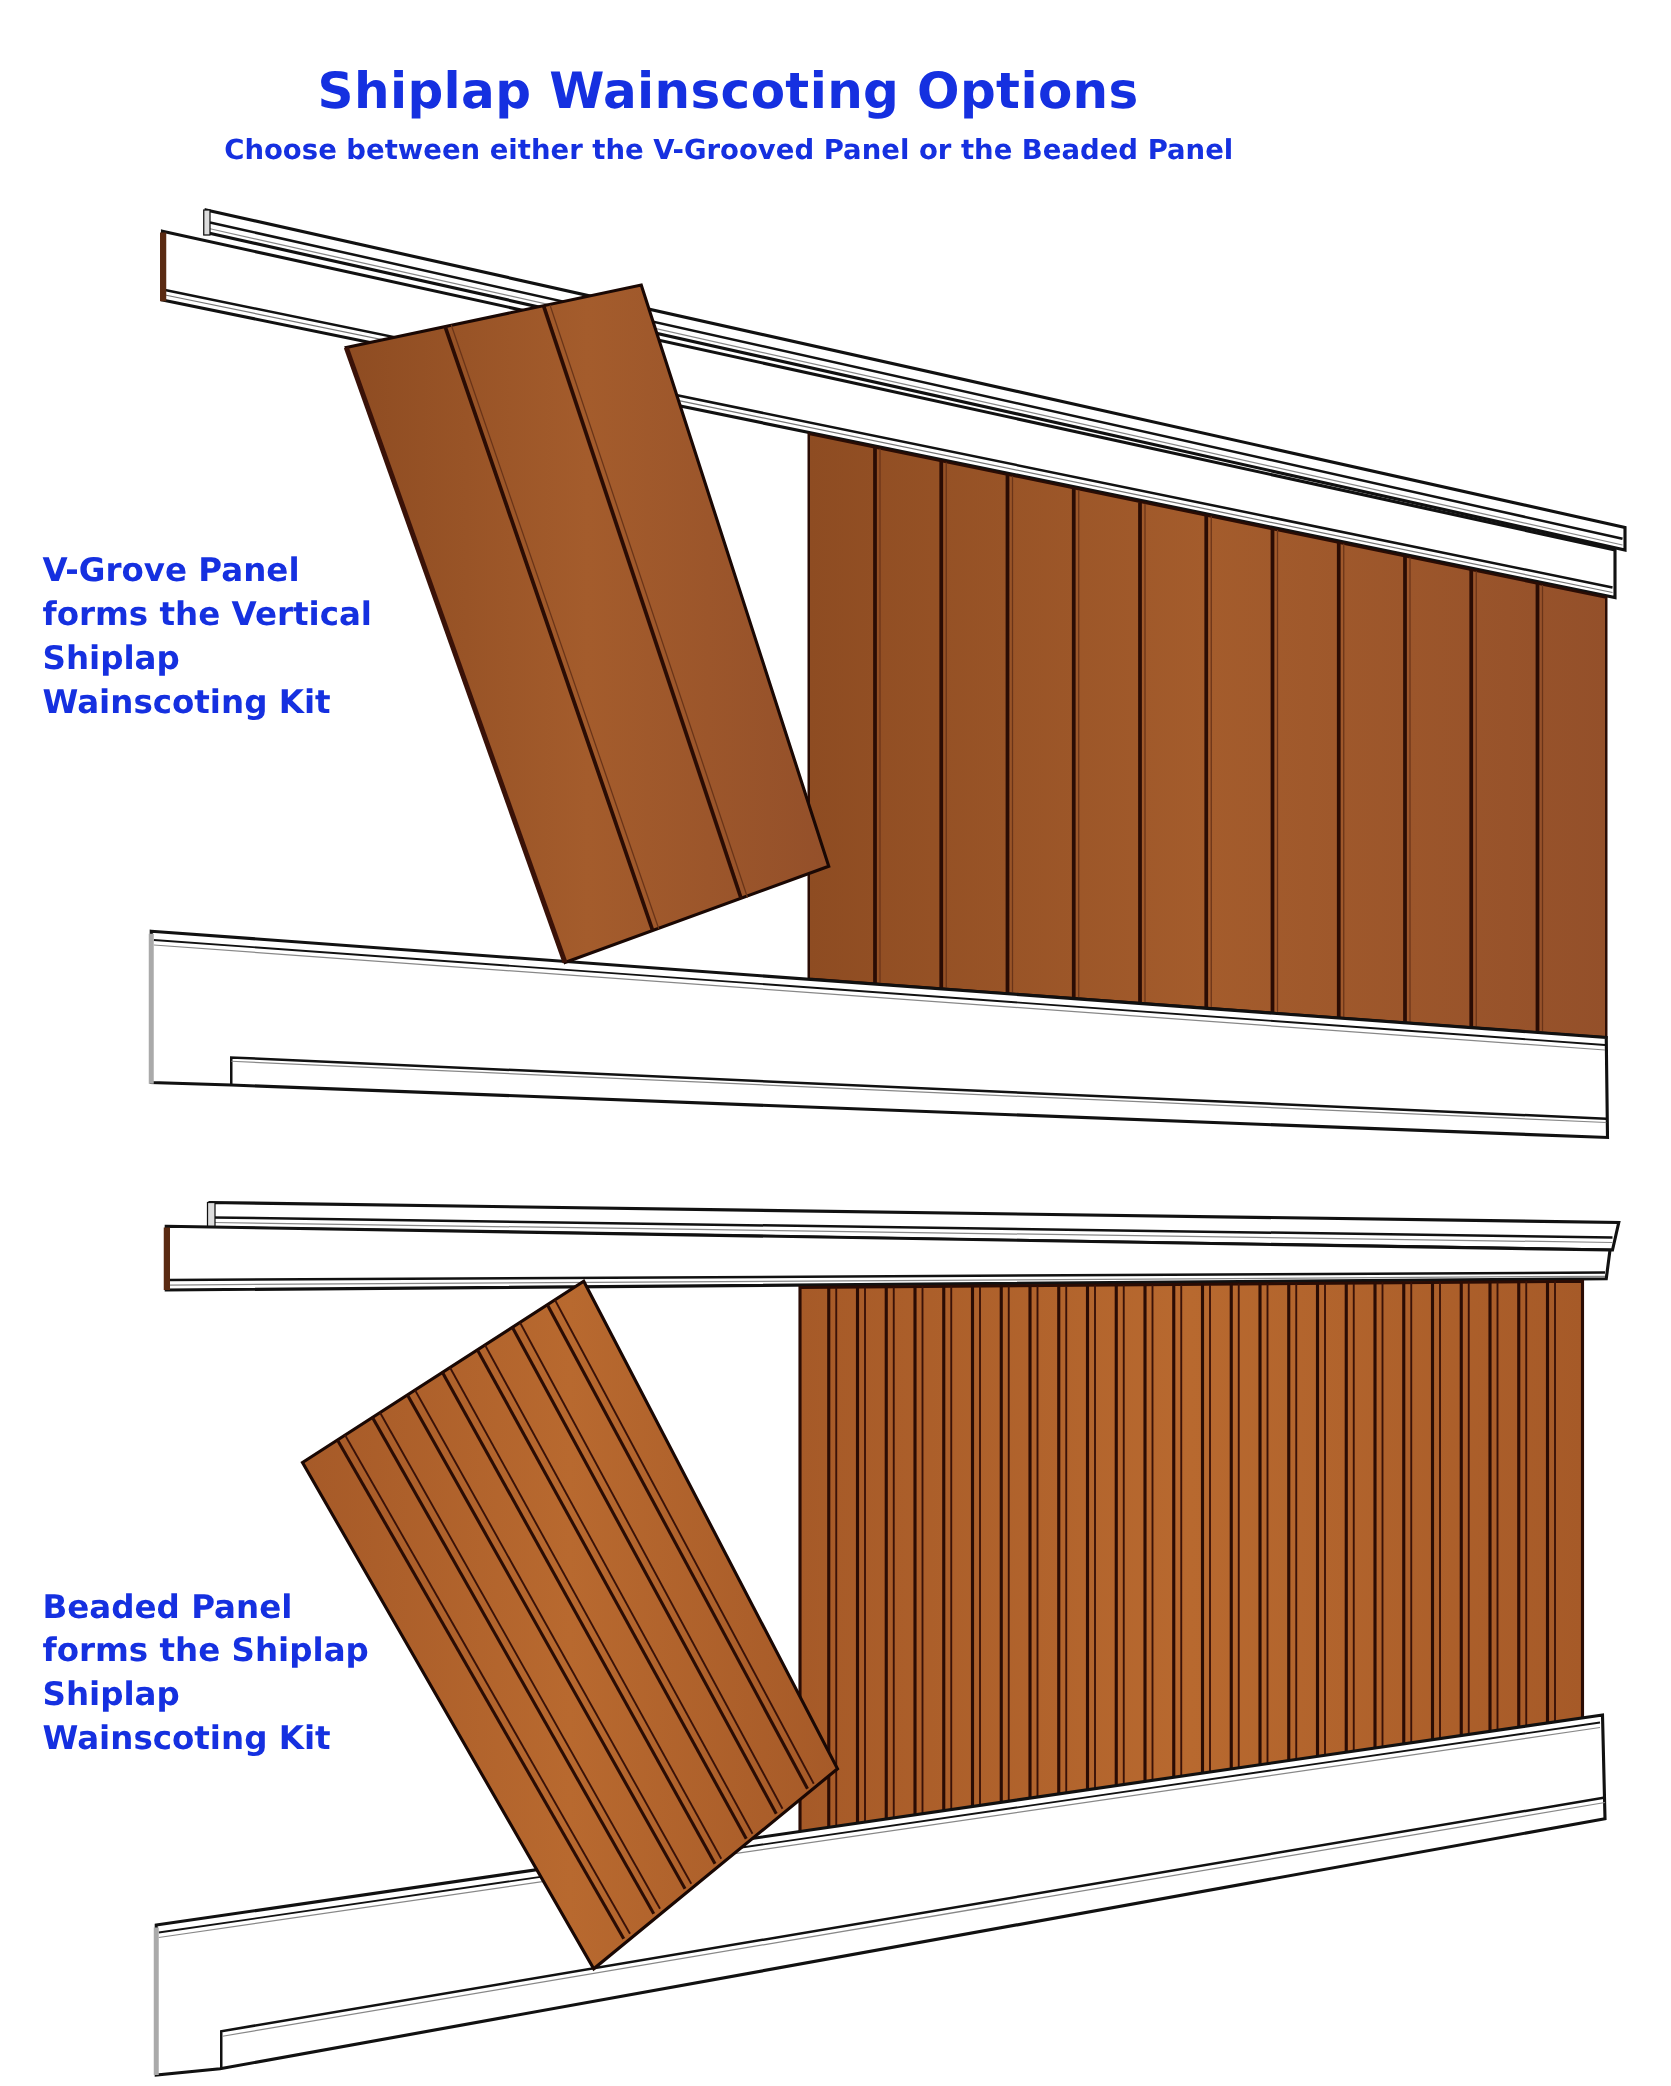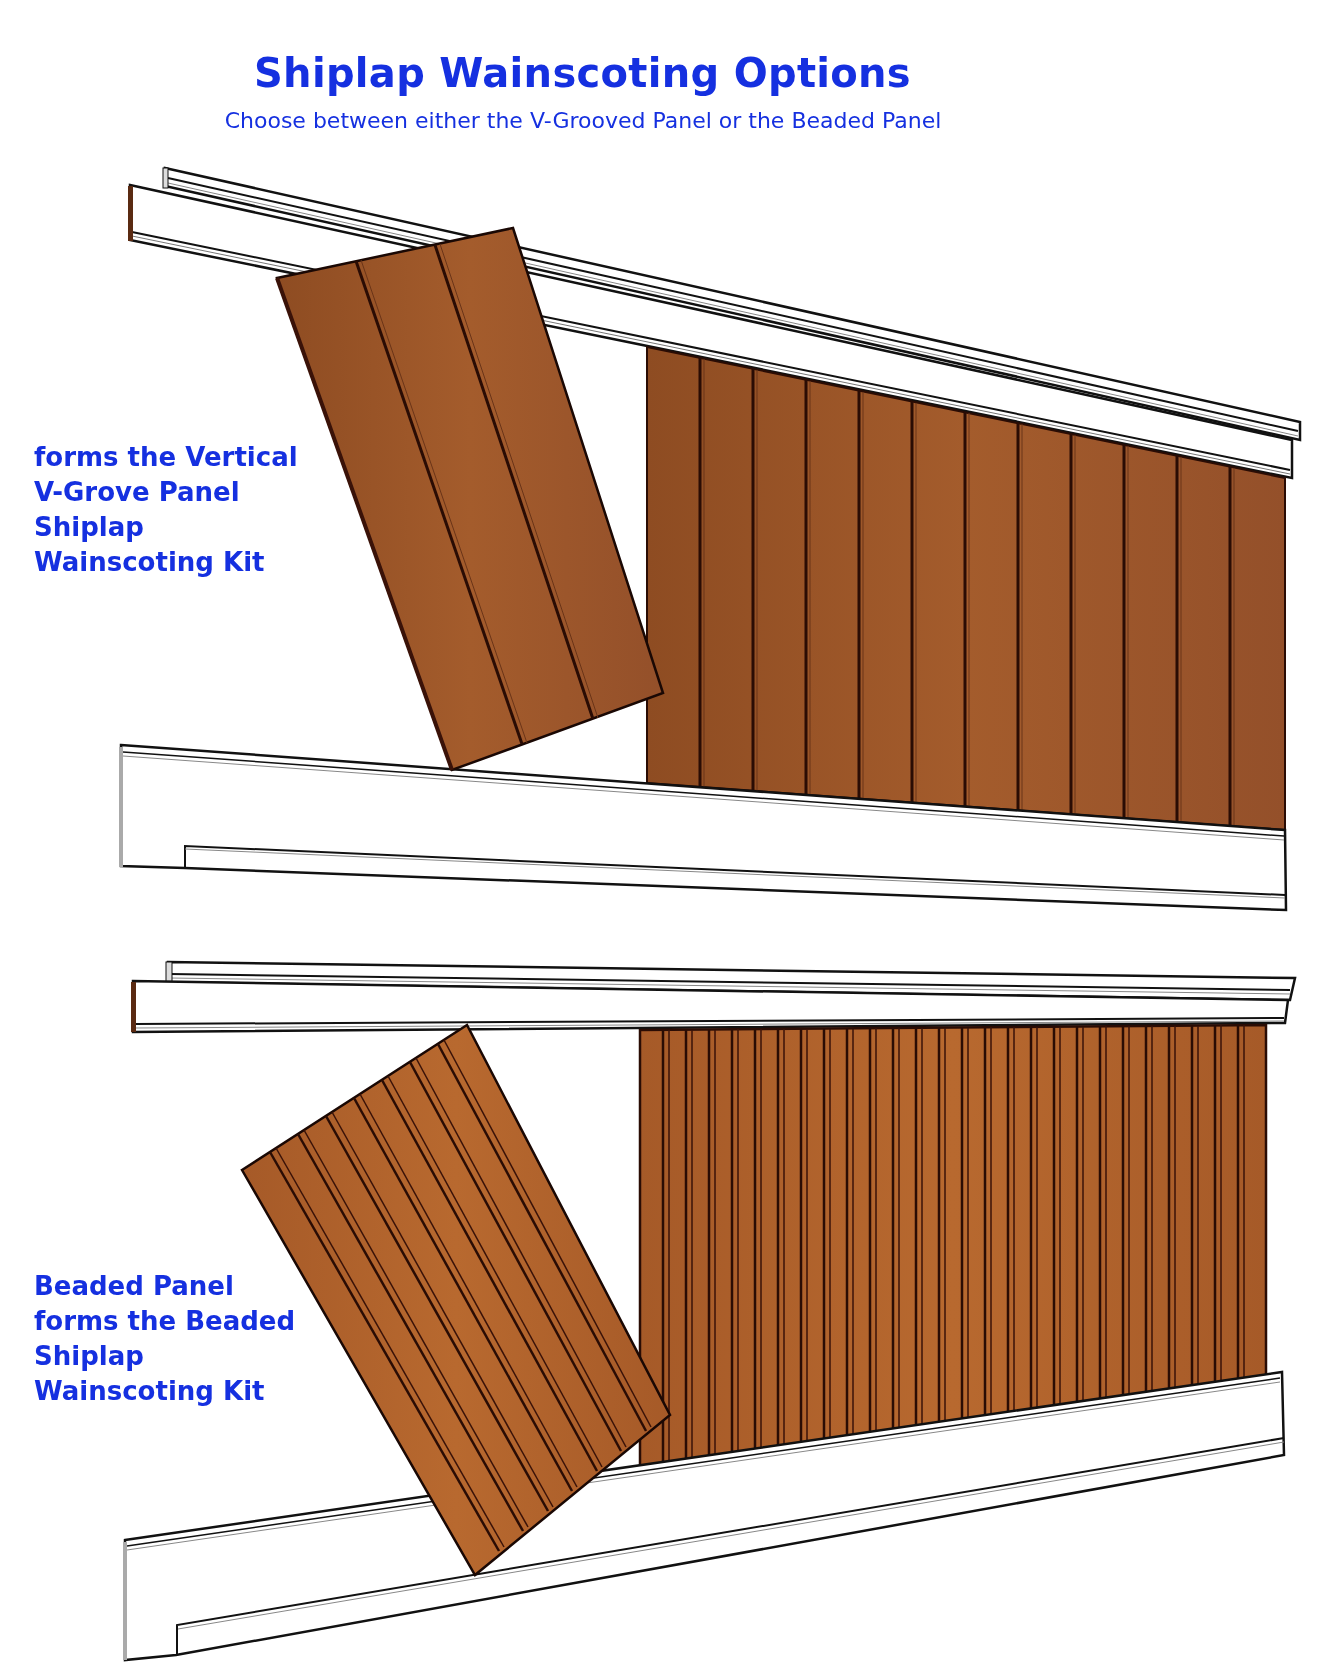--- a/index.html
+++ b/index.html
@@ -1,38 +1,38 @@
 <!DOCTYPE html>
 <html><head>
 <meta charset="utf-8">
 <style>
   html, body { margin:0; padding:0; background:#ffffff; }
   body { width:1337px; height:1669px; position:relative; overflow:hidden; font-family:"DejaVu Sans", sans-serif; }
   .title { position:absolute; left:0; width:1165px; top:50px; text-align:center; color:#1530e0; font-weight:bold; font-size:40px; letter-spacing:0.3px; }
-  .subtitle { position:absolute; left:0; width:1166px; top:108px; text-align:center; color:#1530e0; font-weight:normal; font-size:22px; }
+  .subtitle { position:absolute; left:0; width:1166px; top:108px; text-align:center; color:#1530e0; font-weight:bold; font-size:22px; }
   .label { position:absolute; left:34px; color:#1530e0; font-weight:bold; font-size:26px; line-height:35px; }
   .label span { display:block; white-space:nowrap; }
   svg.art { position:absolute; left:0; top:0; }
 </style>
 </head>
 <body>
 
 <div class="title">Shiplap Wainscoting Options</div>
 <div class="subtitle">Choose between either the V-Grooved Panel or the Beaded Panel</div>
 
 <div class="label" style="top:440px;">
+  <span>V-Grove Panel</span>
   <span>forms the Vertical</span>
-  <span>V-Grove Panel</span>
   <span>Shiplap</span>
   <span>Wainscoting Kit</span>
 </div>
 
 <div class="label" style="top:1269px;">
   <span>Beaded Panel</span>
-  <span>forms the Beaded</span>
+  <span>forms the Shiplap</span>
   <span>Shiplap</span>
   <span>Wainscoting Kit</span>
 </div>
 
 <svg class="art" width="1337" height="1669" viewBox="0 0 1337 1669" xmlns="http://www.w3.org/2000/svg">
   <defs>
     <linearGradient id="woodA" x1="0" y1="0" x2="1" y2="0">
       <stop offset="0" stop-color="#8e4c22"></stop>
       <stop offset="0.5" stop-color="#a45c2c"></stop>
       <stop offset="1" stop-color="#94502a"></stop>

